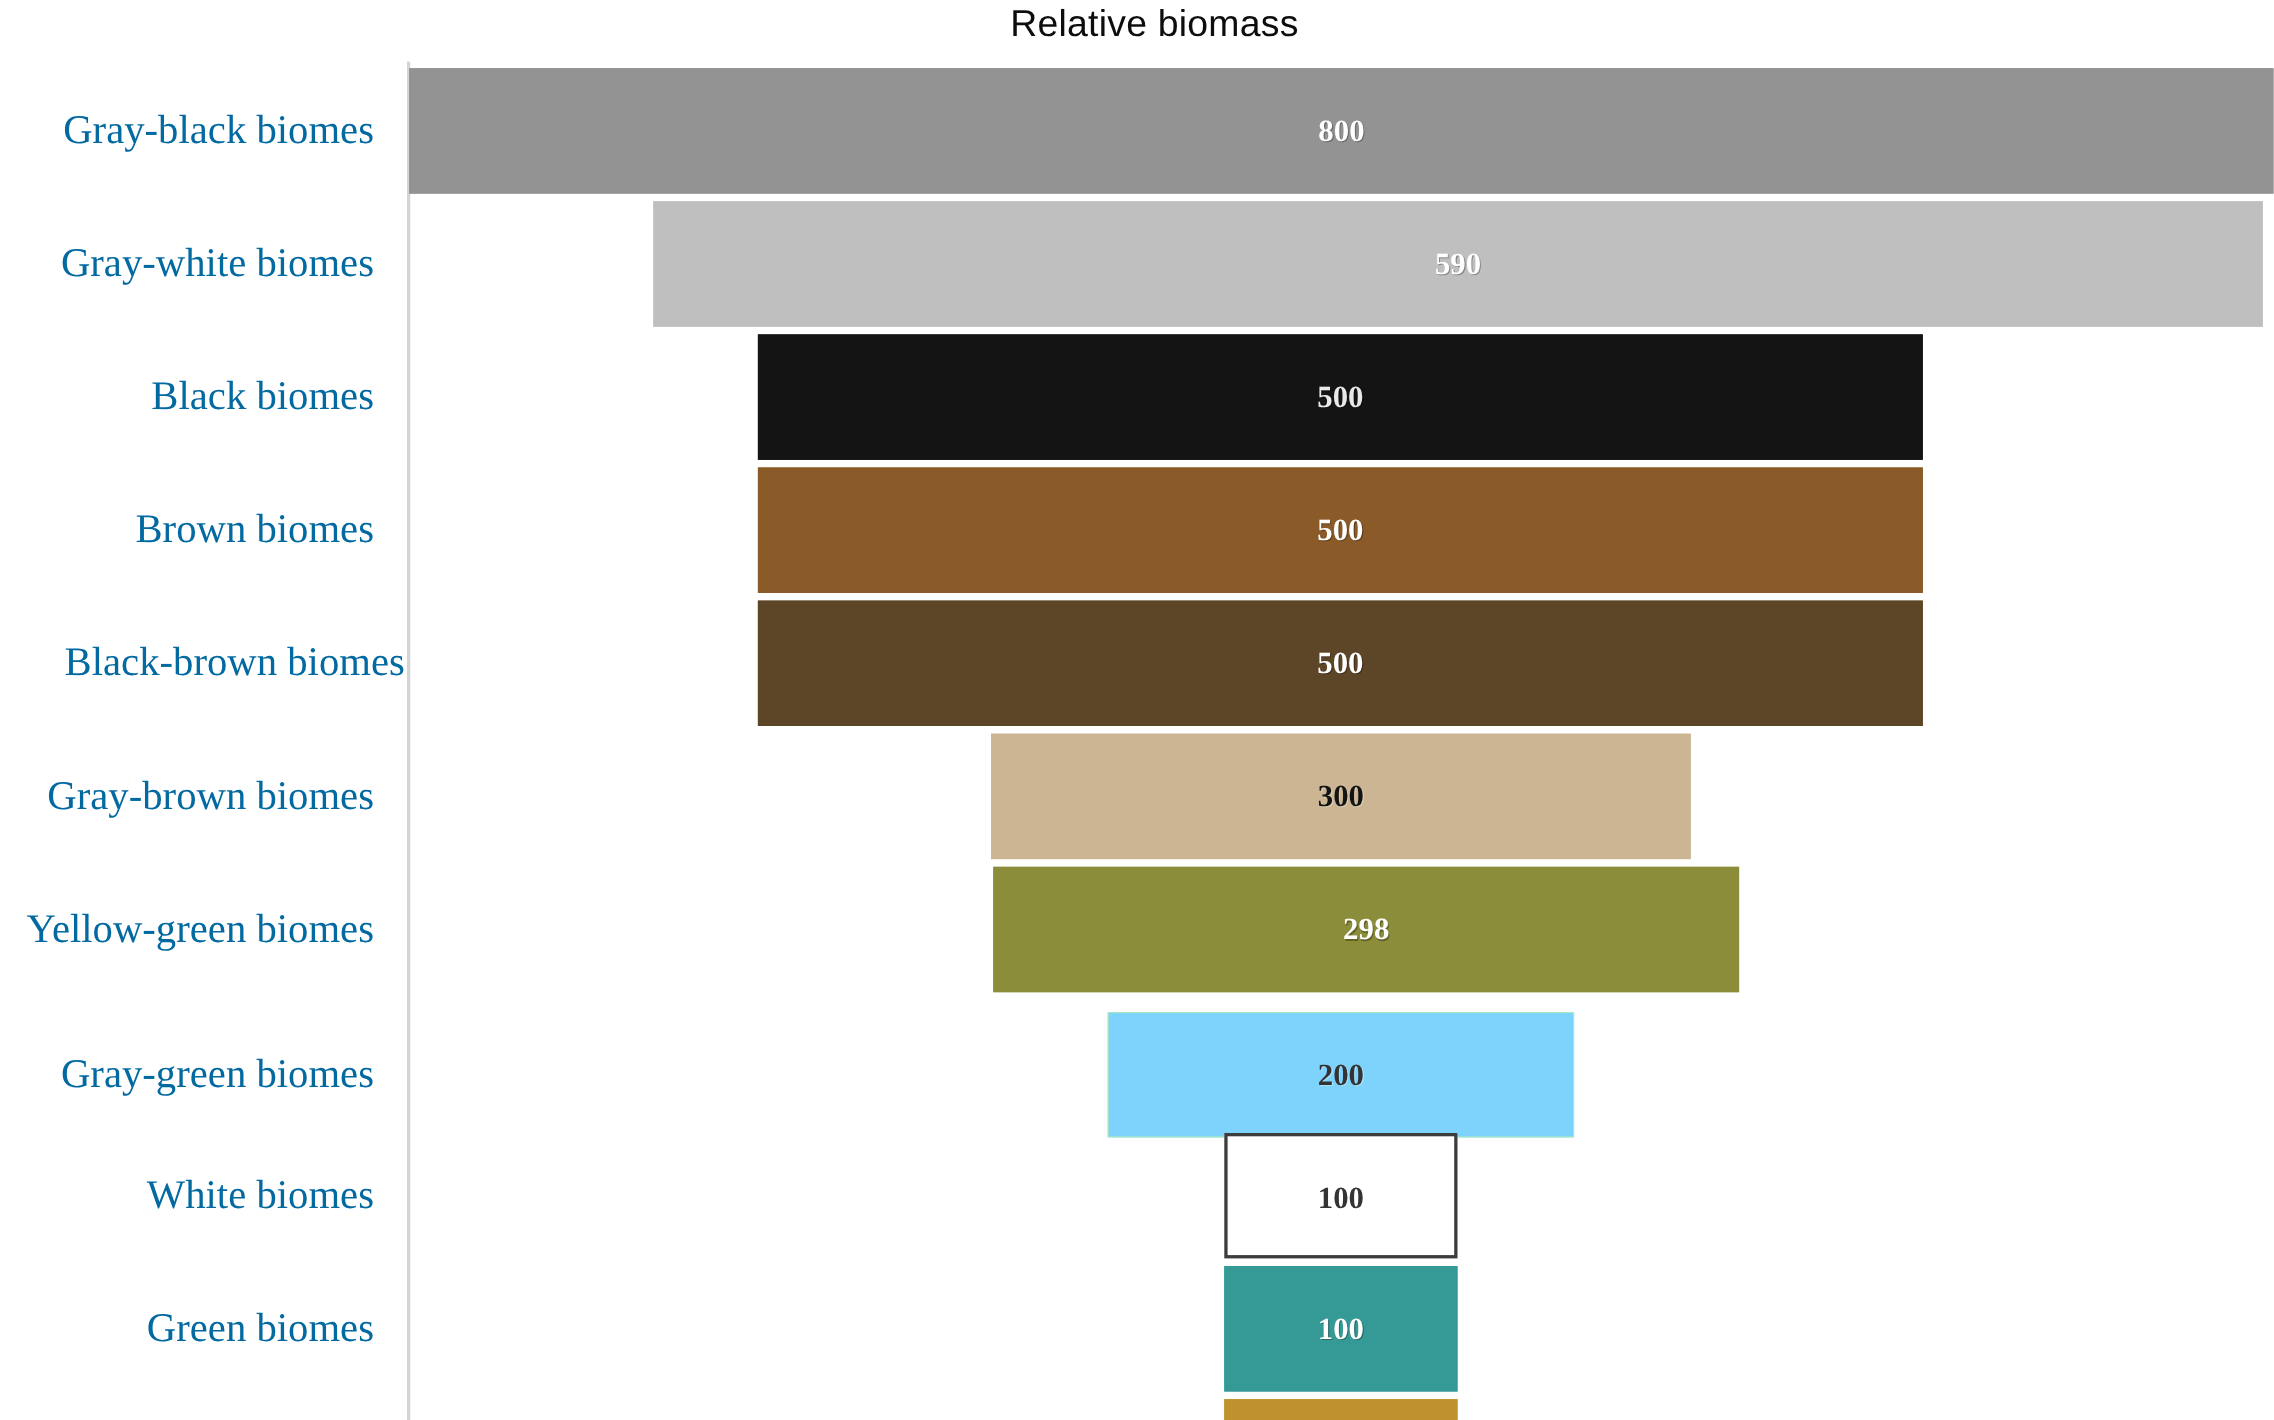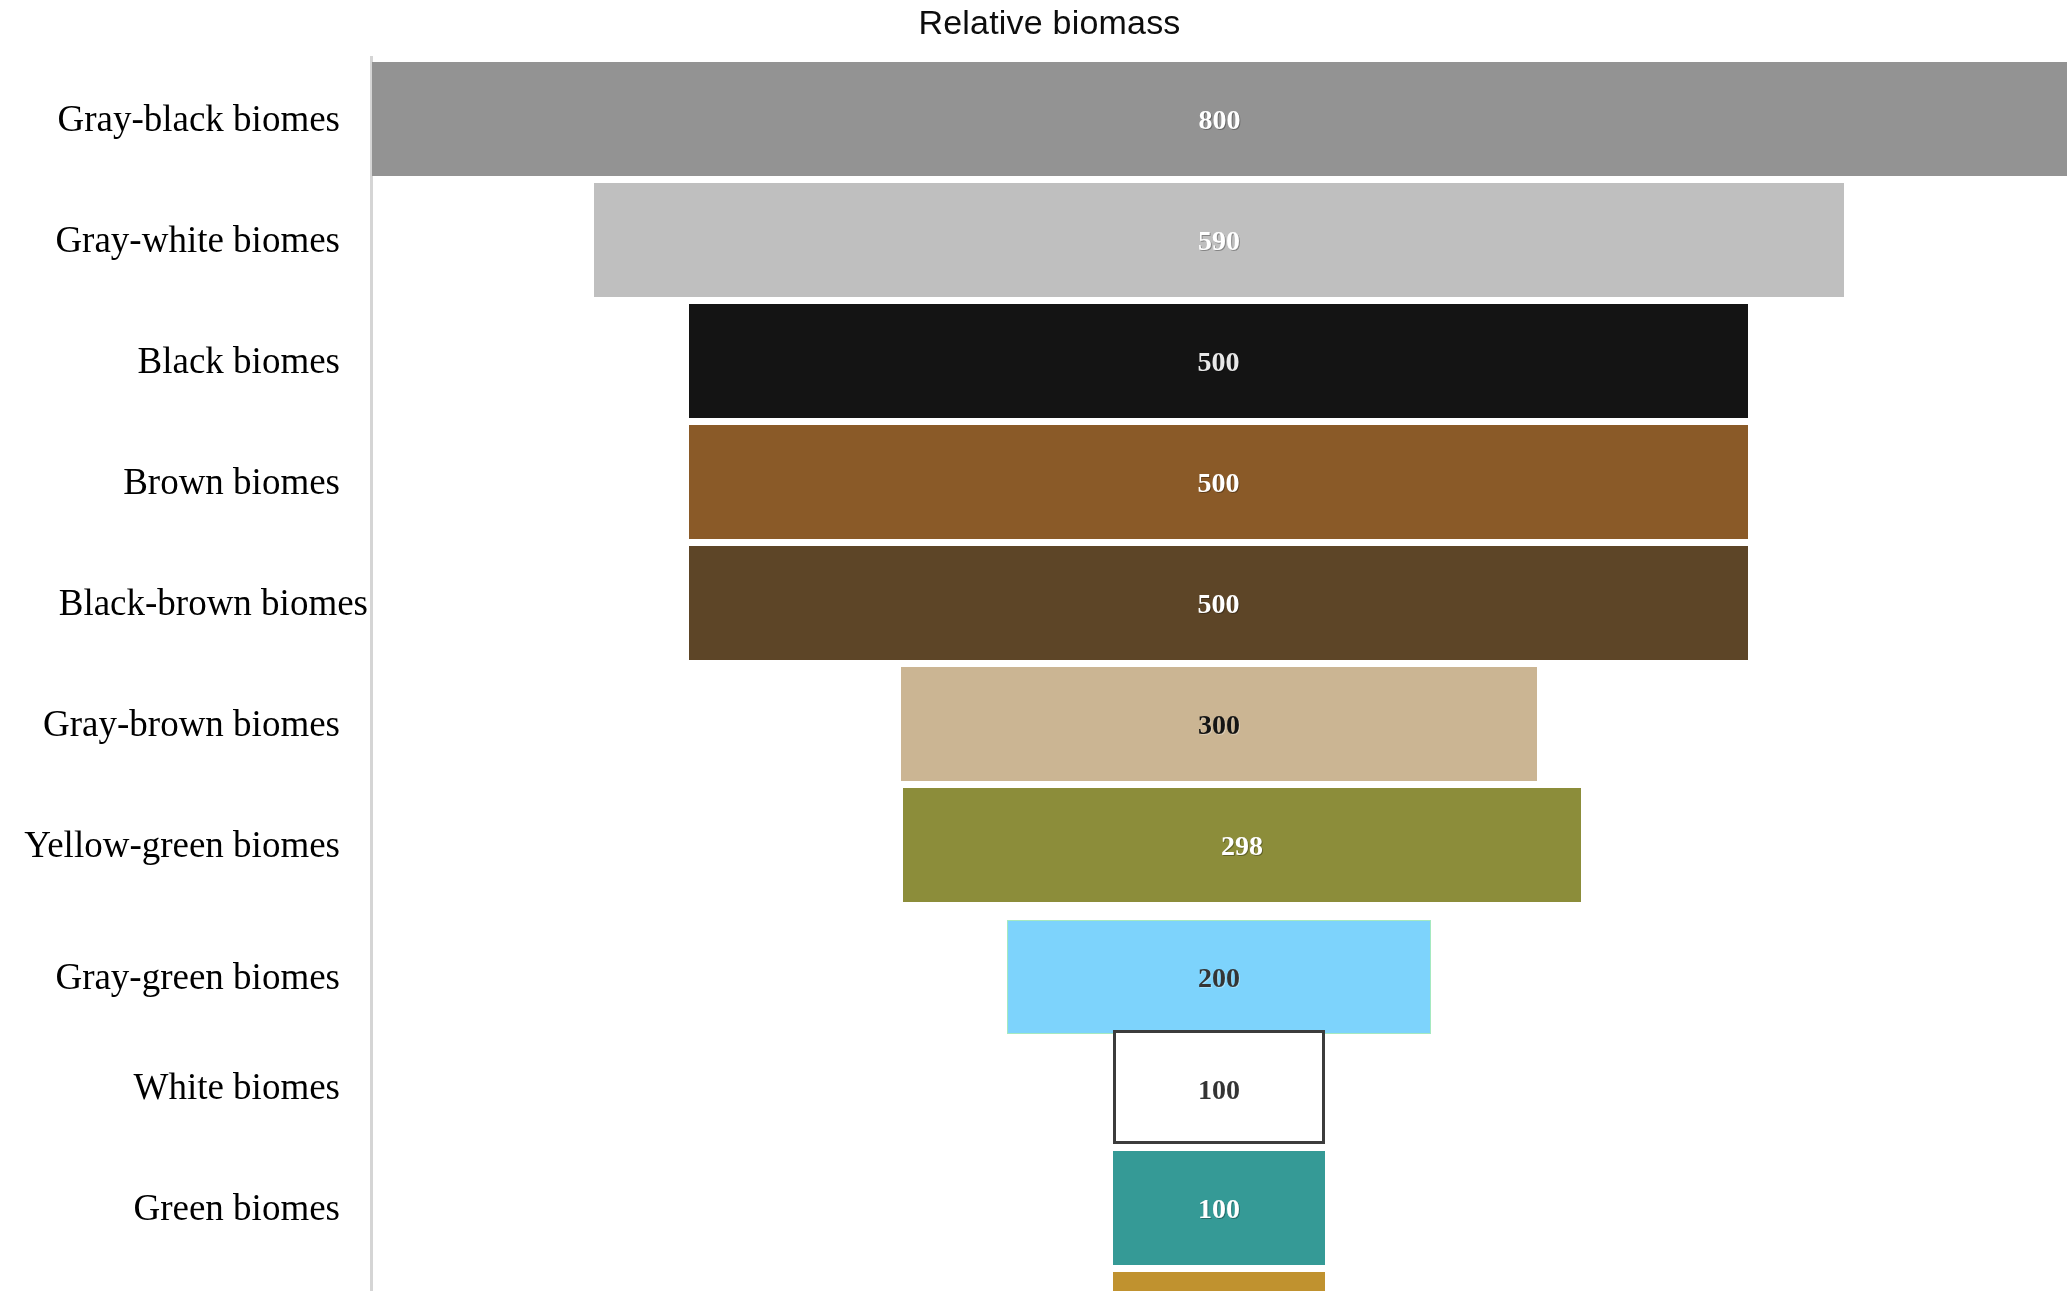--- a/index.html
+++ b/index.html
@@ -63,21 +63,21 @@
     height: 114px;
   }
 
   .cat-label {
     position: absolute;
     right: 1727px;           
     top: 0;
     height: 114px;
     line-height: 114px;
     font-size: 37px;
-    color: #000000;
+    color: #0369a1;
     white-space: nowrap;
     text-align: left;
   }
 
   .bar {
     position: absolute;
     top: 0;
     height: 114px;
     box-sizing: border-box;
   }
@@ -106,21 +106,21 @@
     <div class="axis-line"></div>
     <div id="rows-host">
         <div class="row" style="top: 6px;">
           <div class="cat-label">Gray-black biomes</div>
           <div class="bar" style="left: 372px; width: 1695px; background: rgb(147, 147, 147); border: 1px solid rgb(147, 147, 147);">
             <div class="bar-value" style="color: rgb(255, 255, 255); text-shadow: rgba(0, 0, 0, 0.3) 1px 1px 0px;">800</div>
           </div>
         </div>
         <div class="row" style="top: 127px;">
           <div class="cat-label">Gray-white biomes</div>
-          <div class="bar" style="left: 594px; width: 1250px; background: rgb(191, 191, 191); border: 1px solid rgb(191, 191, 191); padding-left: 28px;">
+          <div class="bar" style="left: 594px; width: 1463px; background: rgb(191, 191, 191); border: 1px solid rgb(191, 191, 191); padding-left: 28px;">
             <div class="bar-value" style="color: rgb(255, 255, 255); text-shadow: rgba(0, 0, 0, 0.3) 1px 1px 0px;">590</div>
           </div>
         </div>
         <div class="row" style="top: 248px;">
           <div class="cat-label">Black biomes</div>
           <div class="bar" style="left: 689px; width: 1059px; background: rgb(20, 20, 20); border: 1px solid rgb(20, 20, 20);">
             <div class="bar-value" style="color: rgb(232, 232, 232); text-shadow: rgba(0, 0, 0, 0.3) 1px 1px 0px;">500</div>
           </div>
         </div>
         <div class="row" style="top: 369px;">

